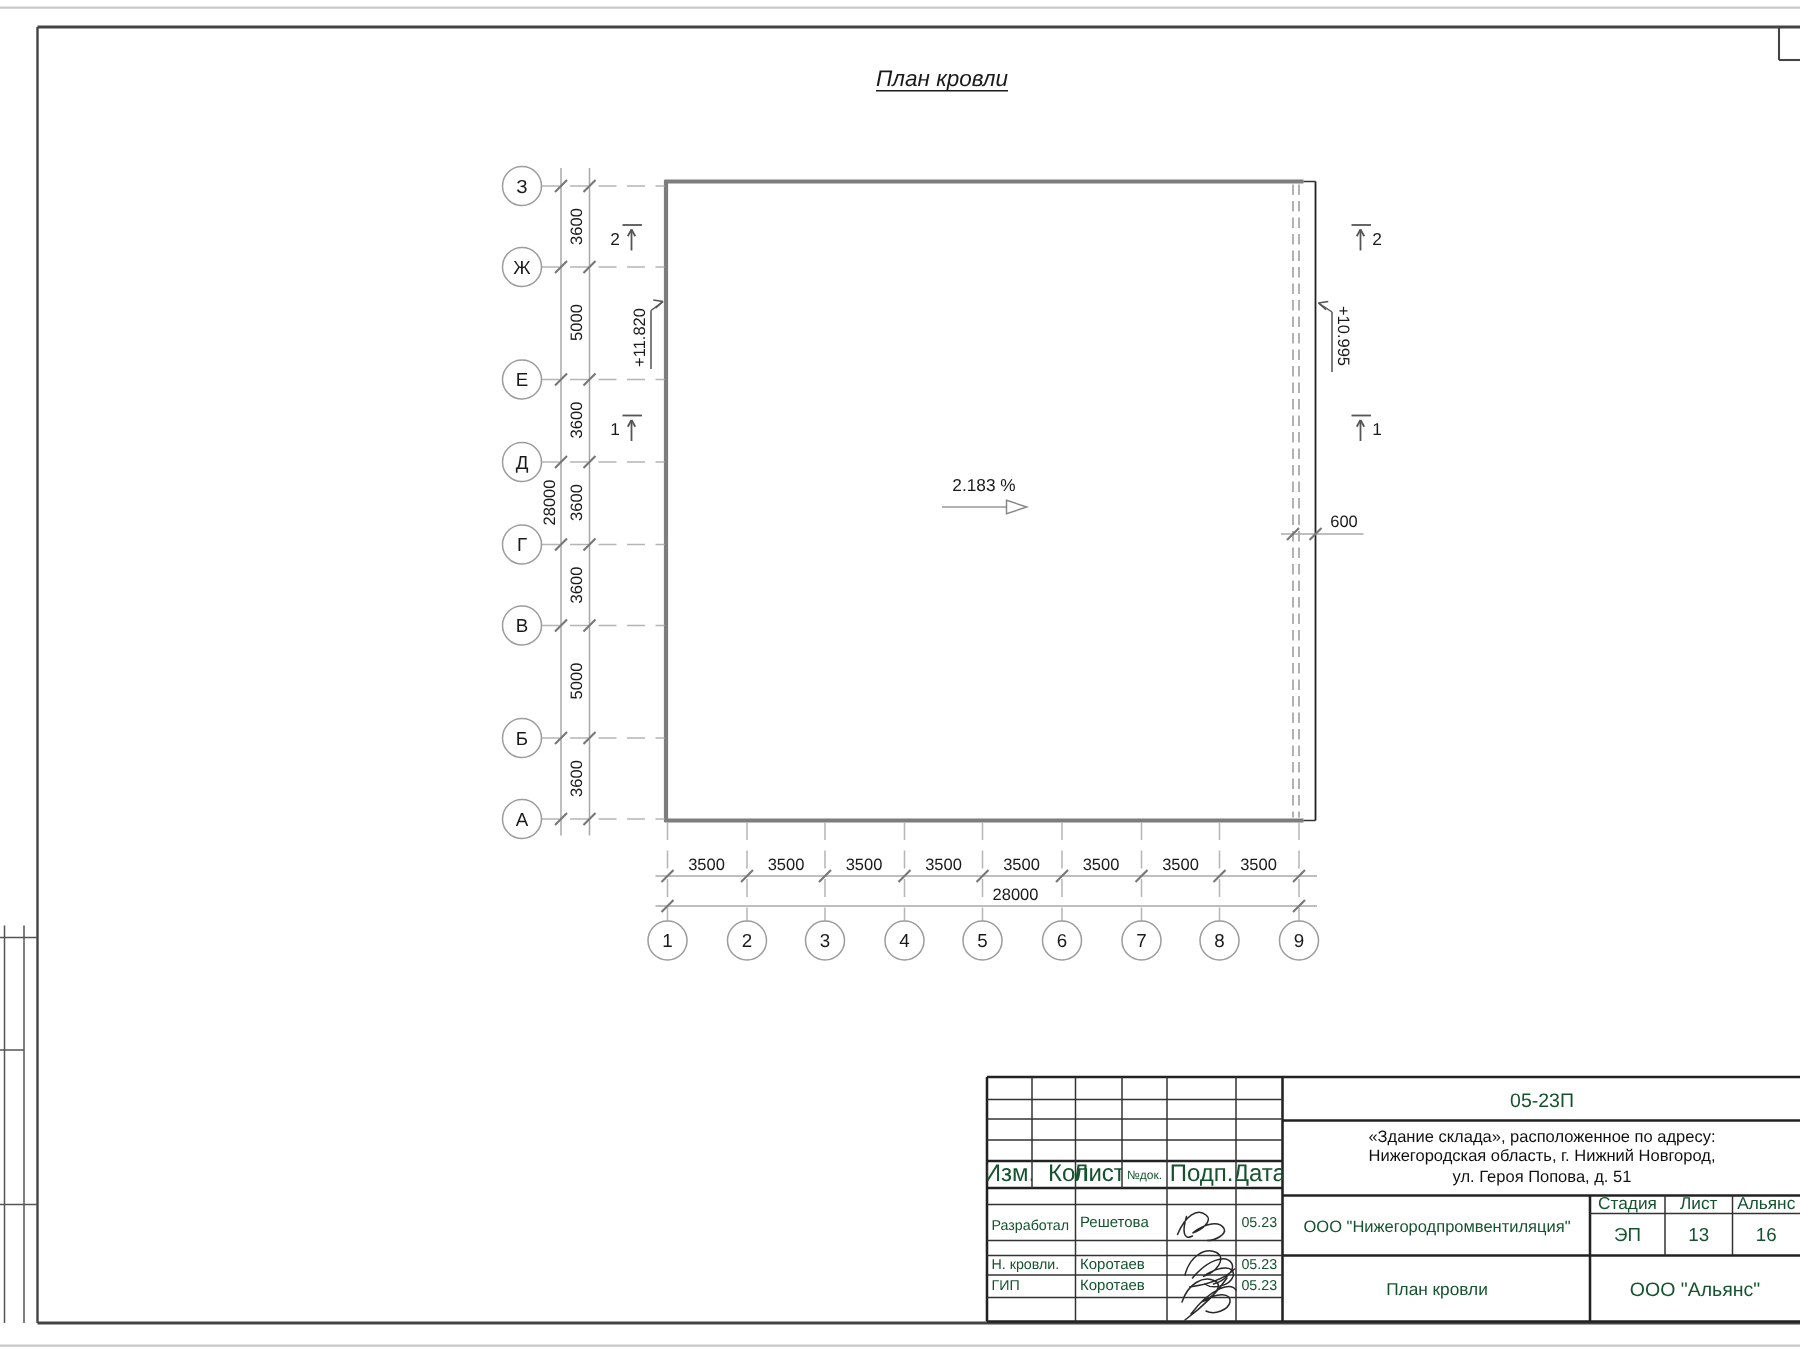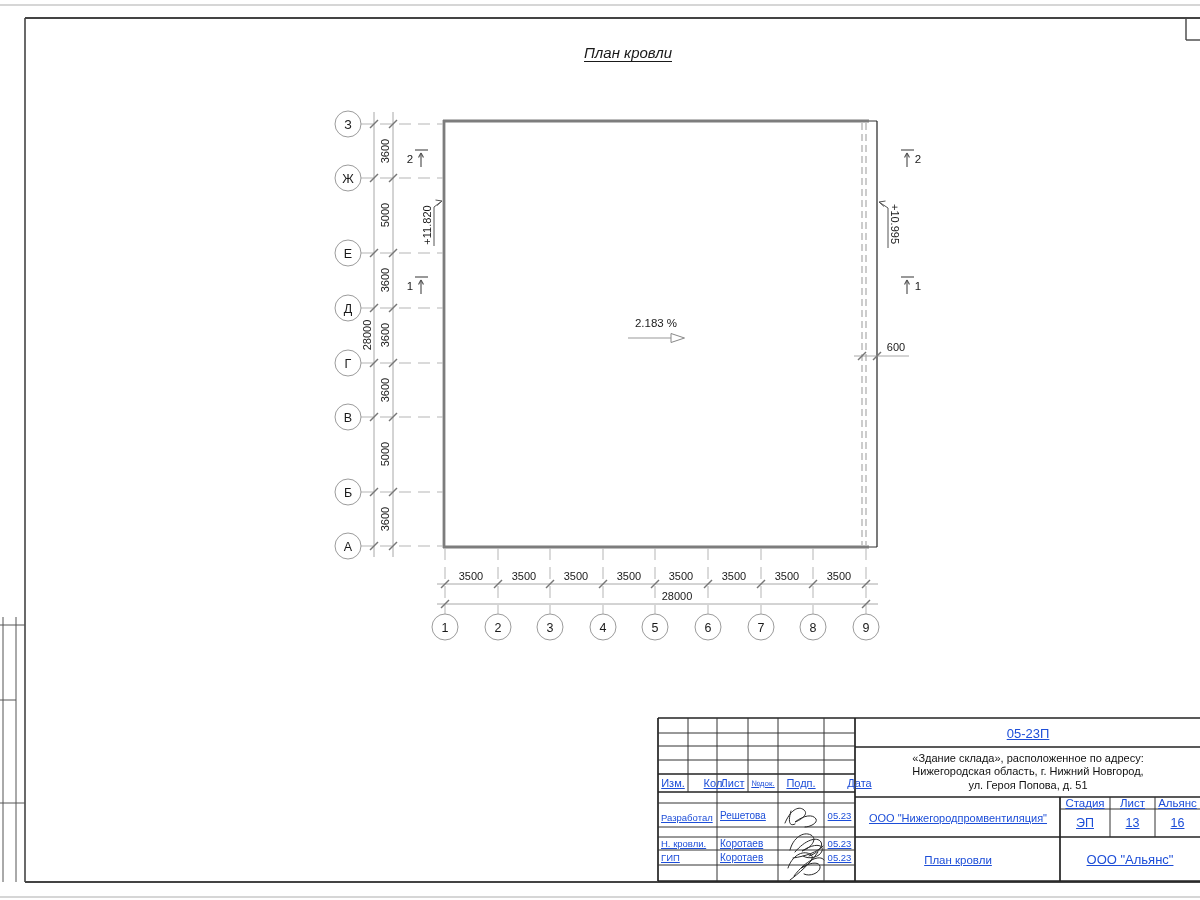--- a/index.html
+++ b/index.html
@@ -6,24 +6,24 @@
   .page{position:relative;width:1200px;height:900px;background:#ffffff;overflow:hidden;
         font-family:"Liberation Sans",sans-serif;color:#111;}
   svg{position:absolute;left:0;top:0;}
   svg text{font-family:"Liberation Sans",sans-serif;fill:#1a1a1a;}
   .dimtxt{font-size:11px;}
   .axtxt{font-size:12.5px;}
   .sectxt{font-size:11.5px;}
   .drawing-title{position:absolute;left:528px;top:44px;width:200px;text-align:center;
       font-size:15px;font-style:italic;text-decoration:underline;text-underline-offset:3px;color:#1a1a1a;}
   .cell{position:absolute;display:flex;align-items:center;justify-content:center;
-        color:#1d4ed8;white-space:nowrap;overflow:hidden;text-decoration:underline;}
+        color:#14532d;white-space:nowrap;overflow:hidden;}
   .cell.left{justify-content:flex-start;}
   .f8{font-size:8px;} .f95{font-size:9.5px;} .f10{font-size:10px;} .f11{font-size:11px;}
-  .f115{font-size:11.5px;} .f12{font-size:11px;} .f125{font-size:12.5px;text-align:center;} .f13{font-size:13px;}
+  .f115{font-size:11.5px;} .f12{font-size:16px;} .f125{font-size:12.5px;text-align:center;} .f13{font-size:13px;}
   .proj{position:absolute;left:856px;top:748px;width:344px;height:48px;
         font-size:11px;line-height:13.5px;text-align:right;display:flex;flex-direction:column;
         align-items:center;justify-content:center;}
 </style>
 </head>
 <body>
 
 <div class="page">
 
 <svg width="1200" height="900" viewBox="0 0 1200 900">
@@ -303,21 +303,21 @@
   <div>«Здание склада», расположенное по адресу:</div>
   <div>Нижегородская область, г. Нижний Новгород,</div>
   <div>ул. Героя Попова, д. 51</div>
 </div>
 
 <div class="cell f12" style="left:658px;top:774px;width:30px;height:18px;">Изм.</div>
 <div class="cell f12" style="left:688px;top:774px;width:29px;height:18px;margin-left:12px;">Кол.</div>
 <div class="cell f12" style="left:717px;top:774px;width:31px;height:18px;">Лист</div>
 <div class="cell f8" style="left:748px;top:774px;width:30px;height:18px;">№док.</div>
 <div class="cell f12" style="left:778px;top:774px;width:46px;height:18px;">Подп.</div>
-<div class="cell f12" style="left:824px;top:774px;width:31px;height:18px;padding-left:20px;">Дата</div>
+<div class="cell f12" style="left:824px;top:774px;width:31px;height:18px;">Дата</div>
 
 <div class="cell f95 left" style="left:661px;top:803px;width:55px;height:28px;">Разработал</div>
 <div class="cell f10 left" style="left:720px;top:803px;width:57px;height:24px;">Решетова</div>
 <div class="cell f95" style="left:824px;top:803px;width:31px;height:24px;">05.23</div>
 
 <div class="cell f95 left" style="left:661px;top:837px;width:55px;height:13px;">Н. кровли.</div>
 <div class="cell f10 left" style="left:720px;top:837px;width:57px;height:13px;">Коротаев</div>
 <div class="cell f95" style="left:824px;top:837px;width:31px;height:13px;">05.23</div>
 
 <div class="cell f95 left" style="left:661px;top:850px;width:55px;height:15px;">ГИП</div>

